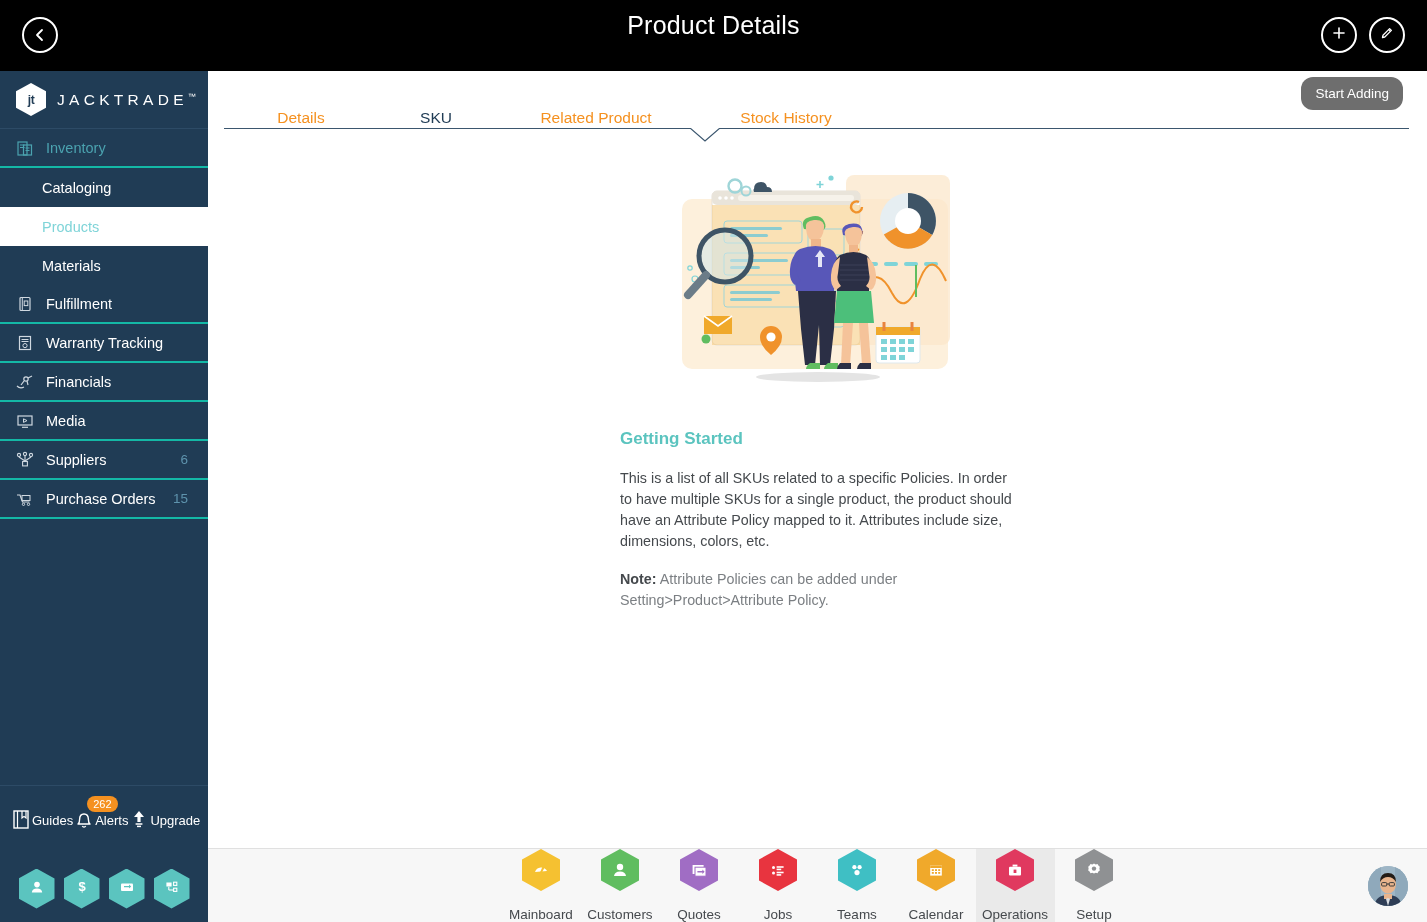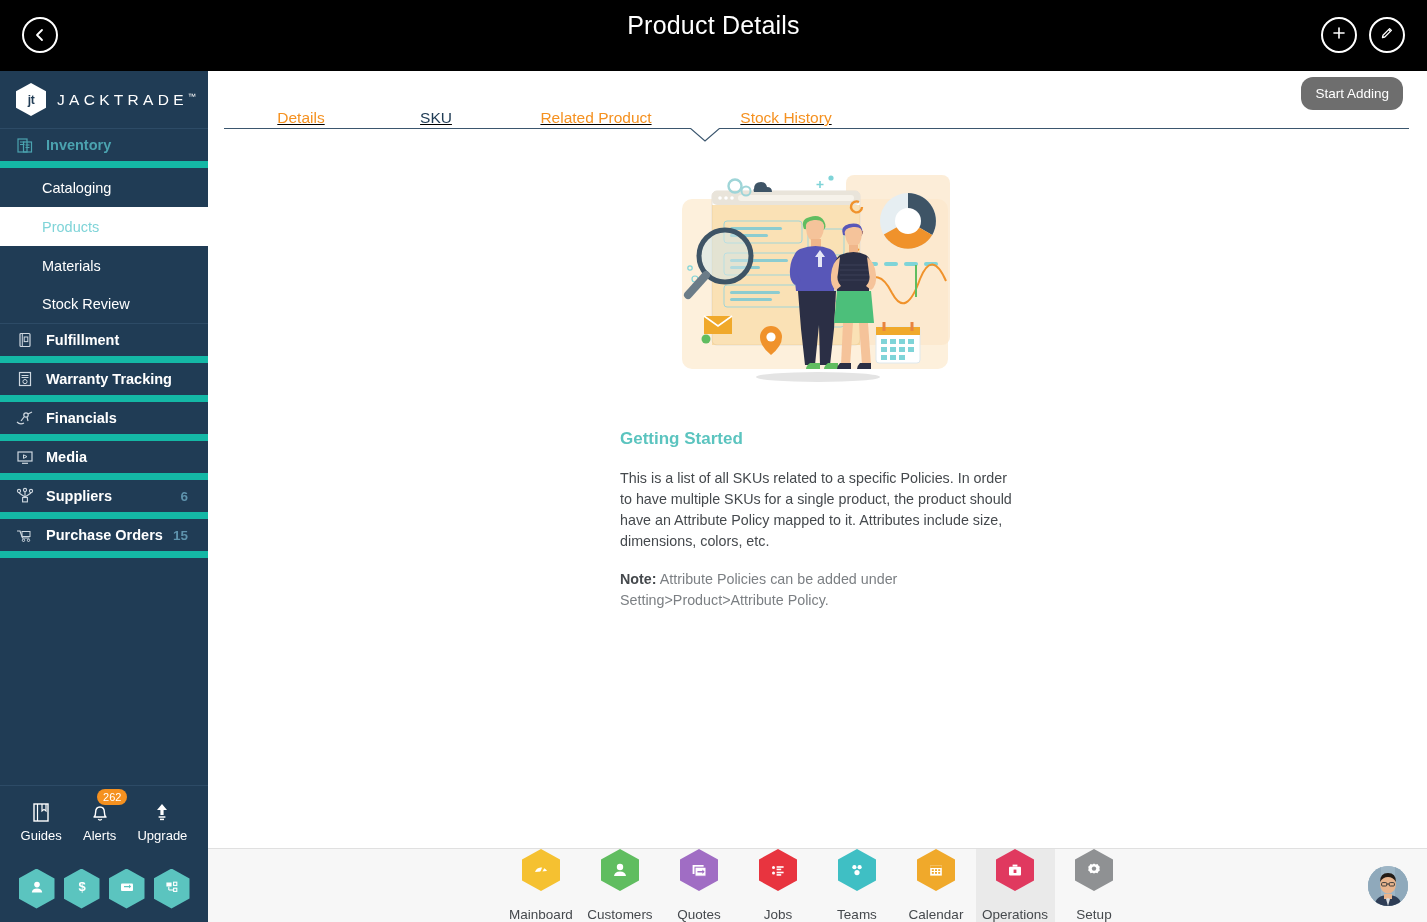--- a/index.html
+++ b/index.html
@@ -55,22 +55,22 @@
     letter-spacing: -.5px;
   }
   .logo-text {
     color: #ffffff; font-size: 15.5px; letter-spacing: 4.3px; font-weight: 500;
   }
   .logo-tm { color: #ffffff; font-size: 8px; vertical-align: super; letter-spacing: 0; }
 
   .nav-list { flex: 0 0 auto; }
   .nav-item {
     display: flex; align-items: center; height: 39px;
-    border-bottom: 7px solid #14b8a6; color: #ffffff; font-size: 14.5px;
-    padding-left: 14px; cursor: pointer; font-weight: bold;
+    border-bottom: 2px solid #14b8a6; color: #ffffff; font-size: 14.5px;
+    padding-left: 14px; cursor: pointer;
   }
   .nav-item.group { color: #4ba3b0; }
   .nav-item .ico {
     width: 22px; height: 20px; margin-right: 10px; flex: 0 0 22px;
     display: flex; align-items: center; justify-content: center;
   }
   .nav-item .lbl { flex: 1; }
   .nav-item .badge { color: #5e93ad; font-size: 13.5px; margin-right: 20px; }
   .nav-sub {
     display: flex; align-items: center; height: 39px; border-bottom: none;
@@ -79,21 +79,21 @@
   .nav-sub.active { background: #ffffff; color: #7fd4d8; }
   .nav-sub.divider-below { border-bottom: 1px solid #2d4b66; }
   .nav-spacer { flex: 1; }
 
   .sidebar-bottom {
     border-top: 1px solid #2d4b66; height: 70px;
     display: flex; align-items: center; justify-content: space-around;
     padding: 0 10px;
   }
   .sb-tool {
-    display: flex; flex-direction: column; align-items: center; position: relative;
+    display: flex; flex-direction: row; align-items: center; position: relative;
     color: #ffffff; font-size: 13px; cursor: pointer;
   }
   .sb-tool .glyph { height: 26px; display: flex; align-items: flex-end; margin-bottom: 3px; }
   .sb-badge {
     position: absolute; top: -10px; left: 14px;
     background: #f59120; color: #ffffff; font-size: 11px;
     border-radius: 9px; padding: 1px 6px; line-height: 14px;
   }
   .sidebar-hexrow {
     height: 67px; display: flex; align-items: center; justify-content: space-around;
@@ -109,21 +109,21 @@
   }
   .hex-sm svg { position: relative; }
 
   
   .main {
     position: absolute; left: 208px; top: 71px; width: 1219px; height: 851px;
     background: #ffffff;
   }
   .tabs-wrap { position: relative; height: 58px; }
   .tabs {
-    display: flex; align-items: flex-end; height: 66px; padding-left: 18px; text-decoration: underline;
+    display: flex; align-items: flex-end; height: 66px; padding-left: 18px;
   }
   .tab {
     color: #f59120; font-size: 15.5px; padding: 0 0 10px 0; cursor: pointer;
     text-align: center;
   }
   .tab.t0 { width: 150px; }
   .tab.t1 { width: 120px; }
   .tab.t2 { width: 200px; }
   .tab.t3 { width: 180px; }
   .tab.active { color: #203c55; }
@@ -249,23 +249,20 @@
       </div>
 
       <div class="nav-sub active">
         <span>Products</span>
       </div>
 
       <div class="nav-sub">
         <span>Materials</span>
       </div>
 
-      <div class="nav-sub divider-below">
-        <span>Stock Review</span>
-      </div>
 
       <div class="nav-item">
         <span class="ico">
           <svg width="18" height="18" viewBox="0 0 18 18">
             <rect x="4" y="2.5" width="10" height="13" rx="1" fill="none" stroke="#cfd8e0" stroke-width="1.2"></rect>
             <line x1="6.3" y1="2.5" x2="6.3" y2="15.5" stroke="#cfd8e0" stroke-width="1"></line>
             <rect x="8.2" y="6" width="3.6" height="4.6" fill="none" stroke="#cfd8e0" stroke-width="1"></rect>
           </svg>
         </span>
         <span class="lbl">Fulfillment</span>

